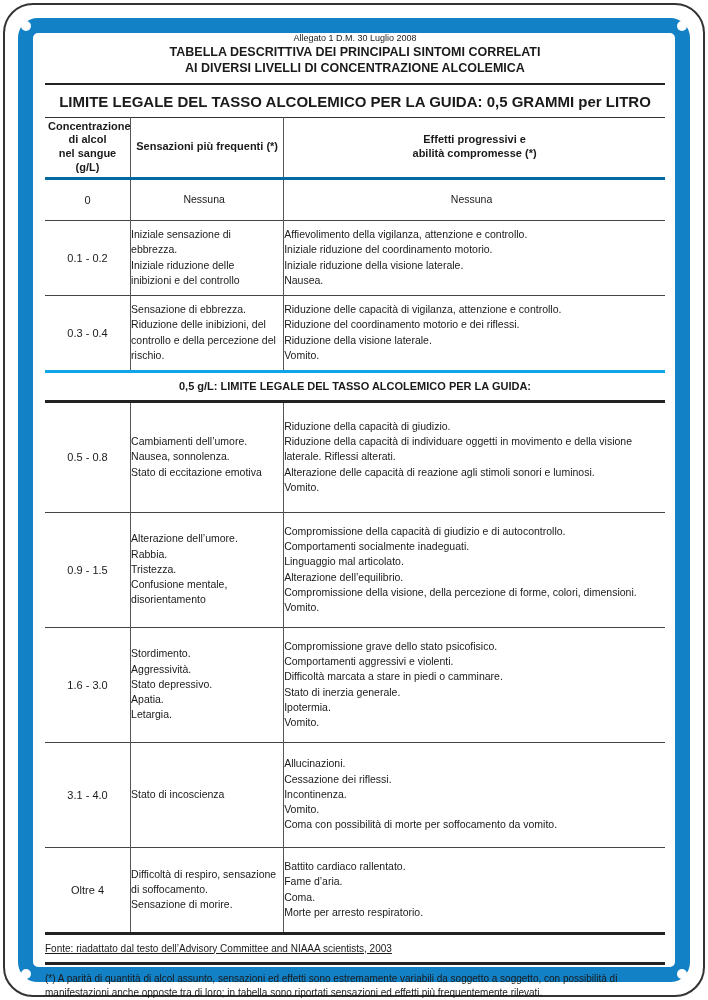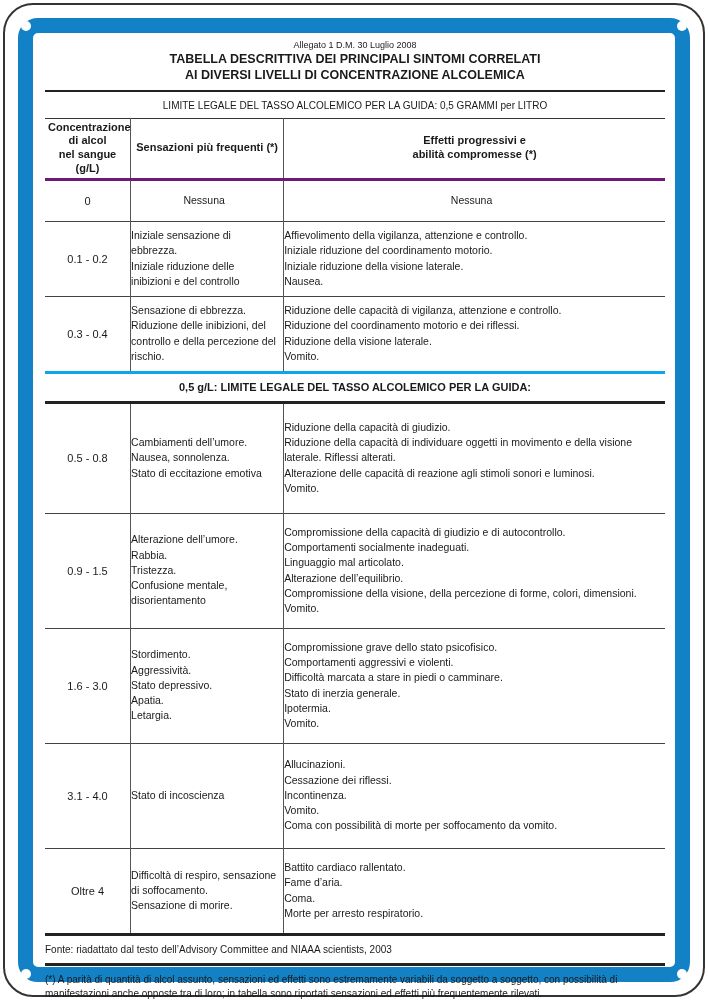--- a/index.html
+++ b/index.html
@@ -15,52 +15,52 @@
   .blue-frame{
     position:absolute;left:18px;top:18px;right:18px;bottom:18px;
     border:15px solid #1281c6;border-radius:20px;
   }
   .screw{position:absolute;width:10px;height:10px;border-radius:50%;background:#ffffff;}
   .screw.tl{left:21px;top:21px;}
   .screw.tr{right:21px;top:21px;}
   .screw.bl{left:21px;bottom:21px;}
   .screw.br{right:21px;bottom:21px;}
   .content{position:absolute;left:45px;right:43px;top:33px;}
-  .allegato{text-align:center;font-size:9px;margin-top:7px;}
+  .allegato{text-align:center;font-size:9px;}
   .sign-title{
     text-align:center;font-weight:bold;font-size:12.5px;line-height:1.3;
     margin-top:1px;white-space:pre-line;
   }
   .law-ref{text-align:center;font-style:italic;font-size:9px;margin-top:6px;}
   .rule-thin{border-top:2px solid #222;margin-top:6px;}
-  .limit-heading{text-align:center;font-weight:normal;font-size:10px;padding:8px 0 7px 0;}
+  .limit-heading{text-align:center;font-weight:bold;font-size:15px;padding:8px 0 7px 0;}
   table.symptoms{
     width:100%;border-collapse:collapse;table-layout:fixed;
     border-top:1px solid #333;border-bottom:3px solid #222;
   }
   table.symptoms th{
     font-weight:bold;font-size:11px;text-align:center;vertical-align:middle;
-    border-bottom:3px solid #701a75;white-space:pre-line;line-height:1.25;
+    border-bottom:3px solid #0369a1;white-space:pre-line;line-height:1.25;
     height:40px;padding:2px 3px;
   }
   table.symptoms td{vertical-align:middle;}
   td.range{text-align:center;font-size:11px;}
   td.sens,td.eff{
     font-size:10.5px;line-height:1.45;padding:5px 6px 5px 0;white-space:pre-line;
   }
   .col2,.col3{border-left:1px solid #555;}
   tr.body-row + tr.body-row td{border-top:1px solid #444;}
   tr.band-row td{
     border-top:3px solid #0ea5e9;border-bottom:3px solid #222;
     text-align:center;font-weight:bold;font-size:11px;height:25px;
   }
   tr.r0 td{height:30px;} tr.r1 td{height:64px;} tr.r2 td{height:64px;}
   tr.r3 td{height:99px;} tr.r4 td{height:104px;} tr.r5 td{height:104px;}
   tr.r6 td{height:94px;} tr.r7 td{height:74px;}
-  .fonte{font-size:10px;margin-top:8px;}
+  .fonte{font-size:10px;margin-top:8px;text-decoration:underline;}
   .rule-thick{border-top:3px solid #222;margin-top:8px;}
   .footnote{font-size:10px;line-height:1.45;margin-top:7px;}
 </style>
 </head>
 <body>
 
 <div class="sign">
   <div class="plate-outline"></div>
   <div class="blue-frame"></div>
   <div class="screw tl"></div>

